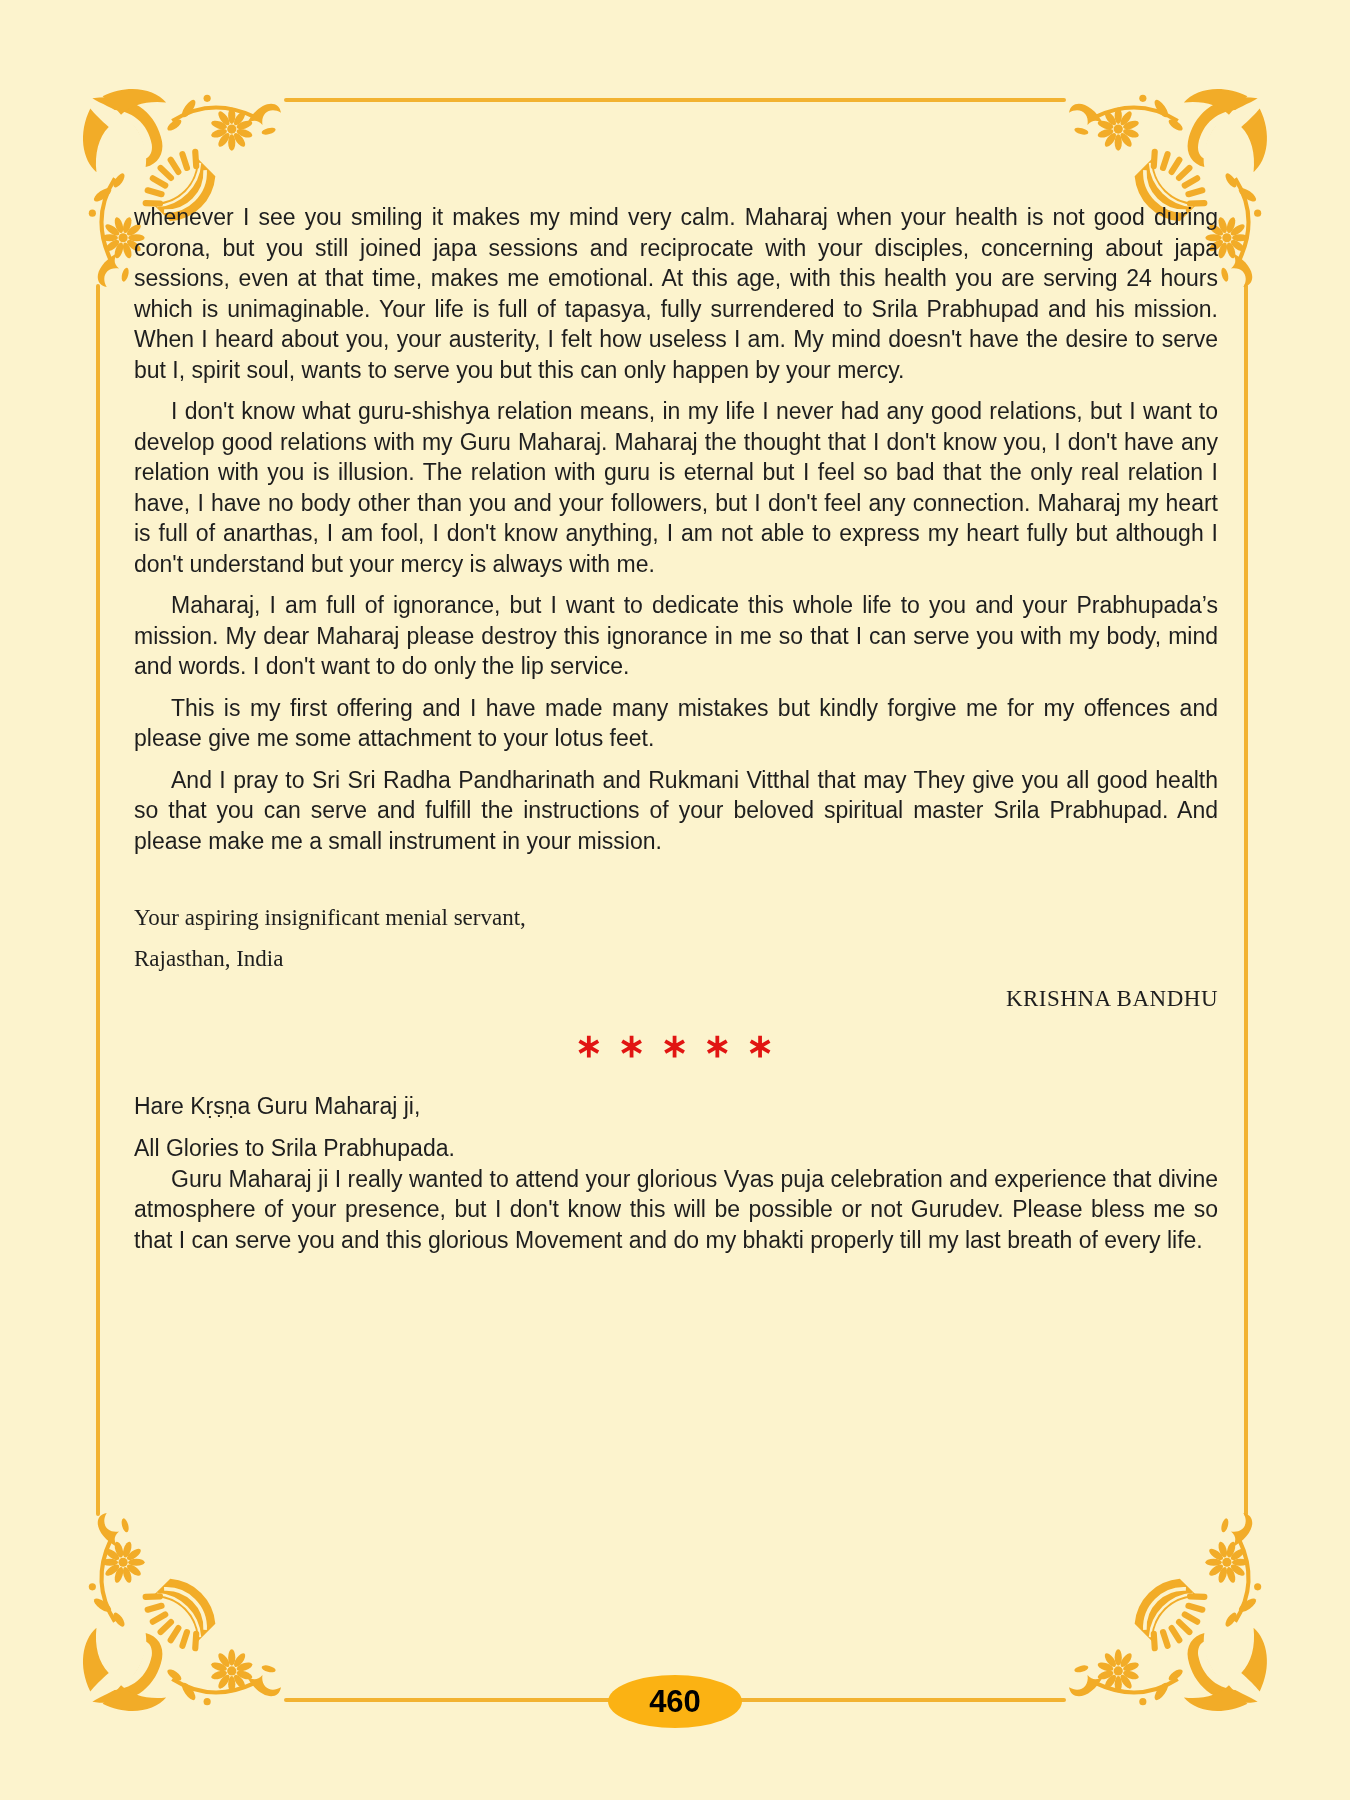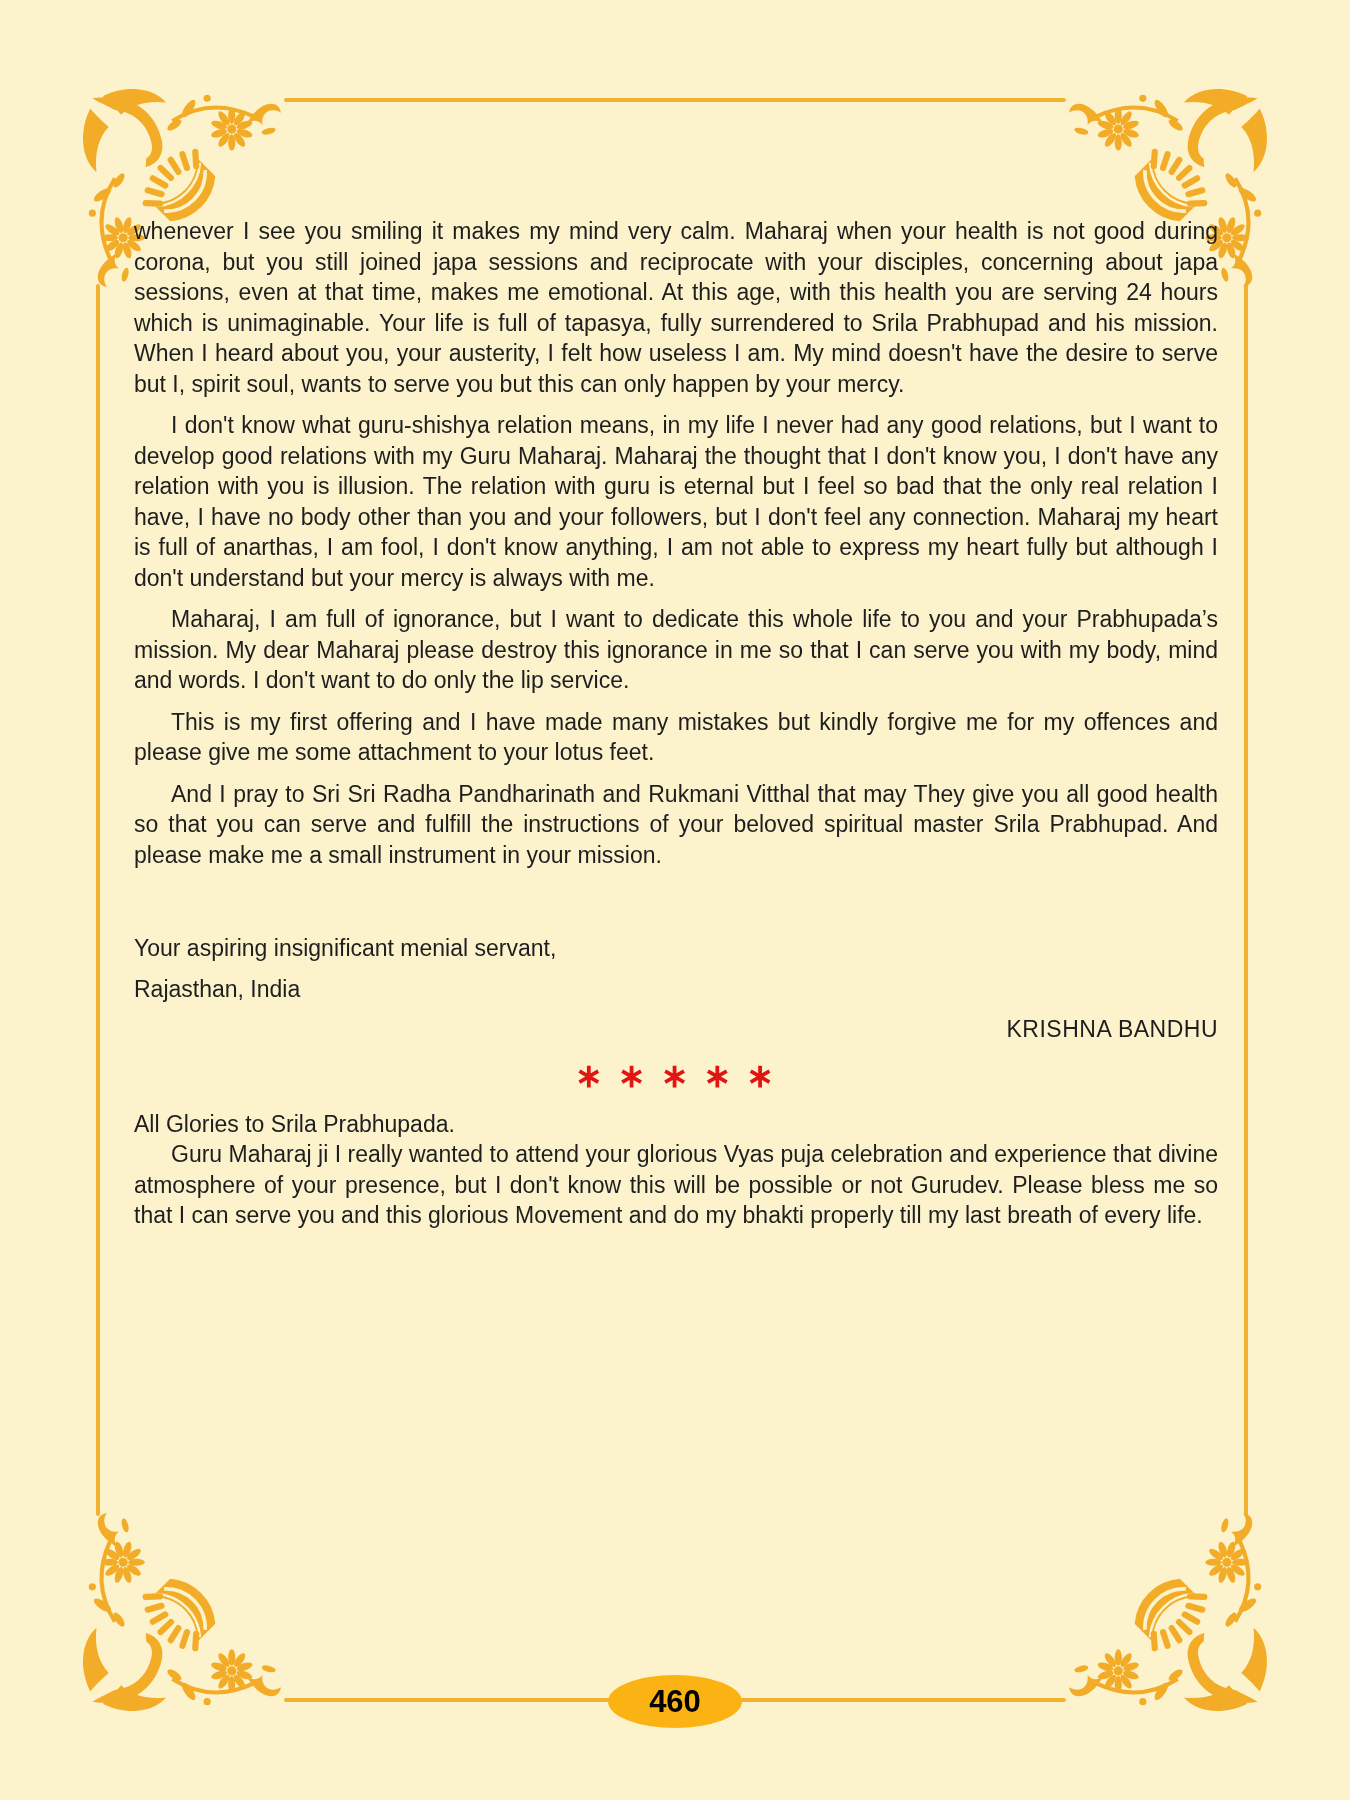--- a/index.html
+++ b/index.html
@@ -13,24 +13,24 @@
   .line-top{top:98px;left:284px;right:284px;height:4px;}
   .line-bottom{bottom:98px;left:284px;right:284px;height:4px;}
   .line-left{left:96px;top:284px;bottom:284px;width:4px;}
   .line-right{right:102px;top:284px;bottom:284px;width:4px;}
   .corner{position:absolute;width:205px;height:205px;}
   .c-tl{top:84px;left:78px;}
   .c-tr{top:84px;right:78px;transform:scaleX(-1);}
   .c-bl{bottom:84px;left:78px;transform:scaleY(-1);}
   .c-br{bottom:84px;right:78px;transform:scale(-1,-1);}
   
-  .content{position:absolute;left:134px;width:1084px;top:216px;}
+  .content{position:absolute;left:134px;width:1084px;top:202px;}
   .para{margin:0 0 11px 0;font-size:23px;line-height:30.5px;text-align:justify;}
   .indent{text-indent:37px;}
-  .sig-block{margin-top:63px;}
+  .sig-block{margin-top:47px;font-family:Liberation Serif, serif;}
   .sig-line{margin:0 0 10.5px 0;font-size:23px;line-height:30px;text-align:left;}
   .sig-line.caps{letter-spacing:0.5px;text-align:right;}
   .stars{margin:4px 0 0 0;text-align:center;color:#E11512;
          font-size:33px;line-height:42px;font-weight:bold;letter-spacing:3px;}
   .salutation{margin:24px 0 0 0;font-size:23px;line-height:30.5px;text-align:left;}
   .open-line-1{margin:52px 0 0 0;font-size:23px;line-height:30.5px;text-align:left;}
   .open-line-2{margin:12px 0 0 0;font-size:23px;line-height:30.5px;text-align:left;}
   .o2-first{margin-top:55px;}
   
   .page-ellipse{
@@ -122,20 +122,21 @@
   <p class="para indent">And I pray to Sri Sri Radha Pandharinath and Rukmani Vitthal that may They give you all good health so that you can serve and fulfill the instructions of your beloved spiritual master Srila Prabhupad. And please make me a small instrument in your mission.</p>
 
   <div class="sig-block">
     <p class="sig-line">Your aspiring insignificant menial servant,</p>
     <p class="sig-line">Rajasthan, India</p>
     <p class="sig-line caps">KRISHNA BANDHU</p>
   </div>
 
   <p class="stars">∗ ∗ ∗ ∗ ∗</p>
 
+  <p class="salutation">Hare Kṛṣṇa Guru Maharaj ji,</p>
   <p class="open-line-2">All Glories to Srila Prabhupada.</p>
 
   <p class="para indent">Guru Maharaj ji I really wanted to attend your glorious Vyas puja celebration and experience that divine atmosphere of your presence, but I don't know this will be possible or not Gurudev. Please bless me so that I can serve you and this glorious Movement and do my bhakti properly till my last breath of every life.</p>
 </main>
 
 <div class="page-ellipse">
   <span>460</span>
 </div>
 
 </body></html>

